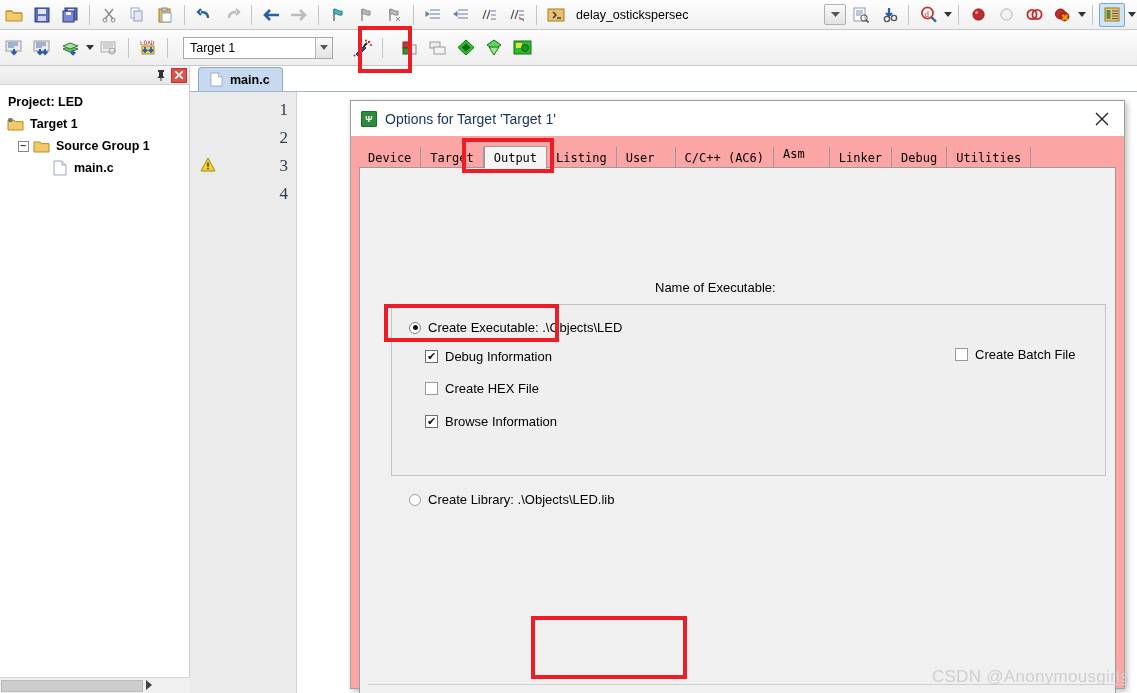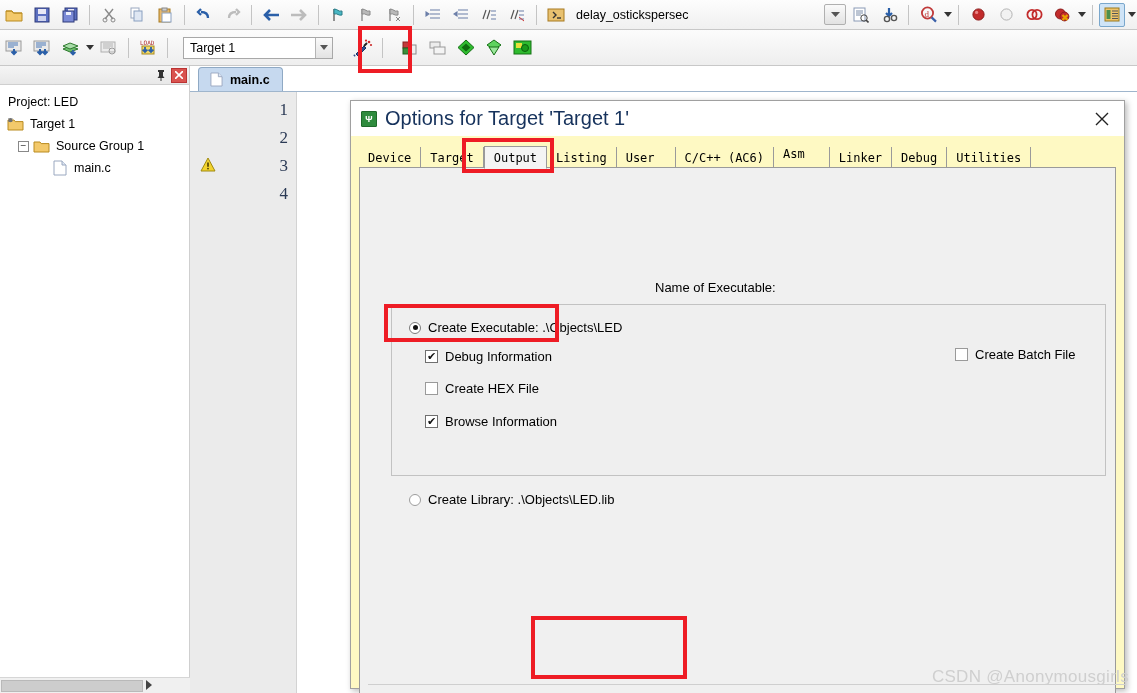--- a/index.html
+++ b/index.html
@@ -59,21 +59,21 @@
     display: flex; align-items: center; justify-content: flex-end;
     padding-right: 2px;
   }
   .cap-pin { width: 16px; height: 15px; display:flex; align-items:center; justify-content:center; font-size: 11px; color:#333; }
   .cap-close {
     width: 16px; height: 15px; background: #d9534f; color: #fff;
     display: flex; align-items: center; justify-content: center;
     font-size: 10px; font-weight: bold; border: 1px solid #b33; margin-left: 2px;
   }
   .tree { padding: 6px 0 0 6px; font-size: 12.5px; }
-  .tree-row { display: flex; align-items: center; height: 22px; white-space: nowrap; }
+  .tree-row { display: flex; align-items: center; height: 22px; white-space: nowrap; font-weight: bold; }
   .tree-row .lbl { margin-left: 5px; }
   .expander {
     width: 11px; height: 11px; border: 1px solid #888; background: #fff;
     display: flex; align-items: center; justify-content: center;
     font-size: 10px; line-height: 1; margin-right: 3px; color: #333;
   }
   .ico { width: 19px; height: 16px; display:flex; align-items:center; justify-content:center; }
   .indent1 { padding-left: 0px; }
   .indent2 { padding-left: 12px; }
   .indent3 { padding-left: 44px; }
@@ -118,32 +118,32 @@
     position: absolute; left: 350px; top: 100px; width: 775px; height: 589px;
     background: #f0f0f0;
     border: 1px solid #a0a0a0;
     box-shadow: 2px 2px 6px rgba(0,0,0,0.28);
   }
   #dlg-titlebar {
     height: 35px; background: #ffffff;
     display: flex; align-items: center; padding: 0 0 0 10px;
   }
   #dlg-title {
-    font-size: 20px; color: #16325c; margin-left: 8px; font-family: "Liberation Sans", sans-serif;
+    font-size: 14px; color: #16325c; margin-left: 8px; font-family: "Liberation Sans", sans-serif;
   }
   #dlg-close {
     position: absolute; right: 0; top: 0; width: 45px; height: 35px;
     display: flex; align-items: center; justify-content: center; font-size: 17px; color: #222;
   }
   .keil-logo {
     width: 16px; height: 16px; background: #2e8b3d; border: 1px solid #1e6a2a;
     color: #fff; font-size: 9px; display: flex; align-items: center; justify-content: center;
     font-weight: bold; border-radius: 1px;
   }
-  #dlg-body { position: absolute; left: 0; top: 35px; width: 773px; height: 552px; background: #fef9c3; }
+  #dlg-body { position: absolute; left: 0; top: 35px; width: 773px; height: 552px; background: #fca5a5; }
 
   #tabrow {
     position: absolute; left: 8px; top: 10px; height: 22px;
     display: flex; align-items: flex-end;
     font-family: "DejaVu Sans Mono", monospace; font-size: 12px;
   }
   .dtab {
     height: 21px; padding: 0 9px; display: flex; align-items: center;
     border-right: 1px solid #9a9a9a; color: #000; white-space: nowrap;
   }

